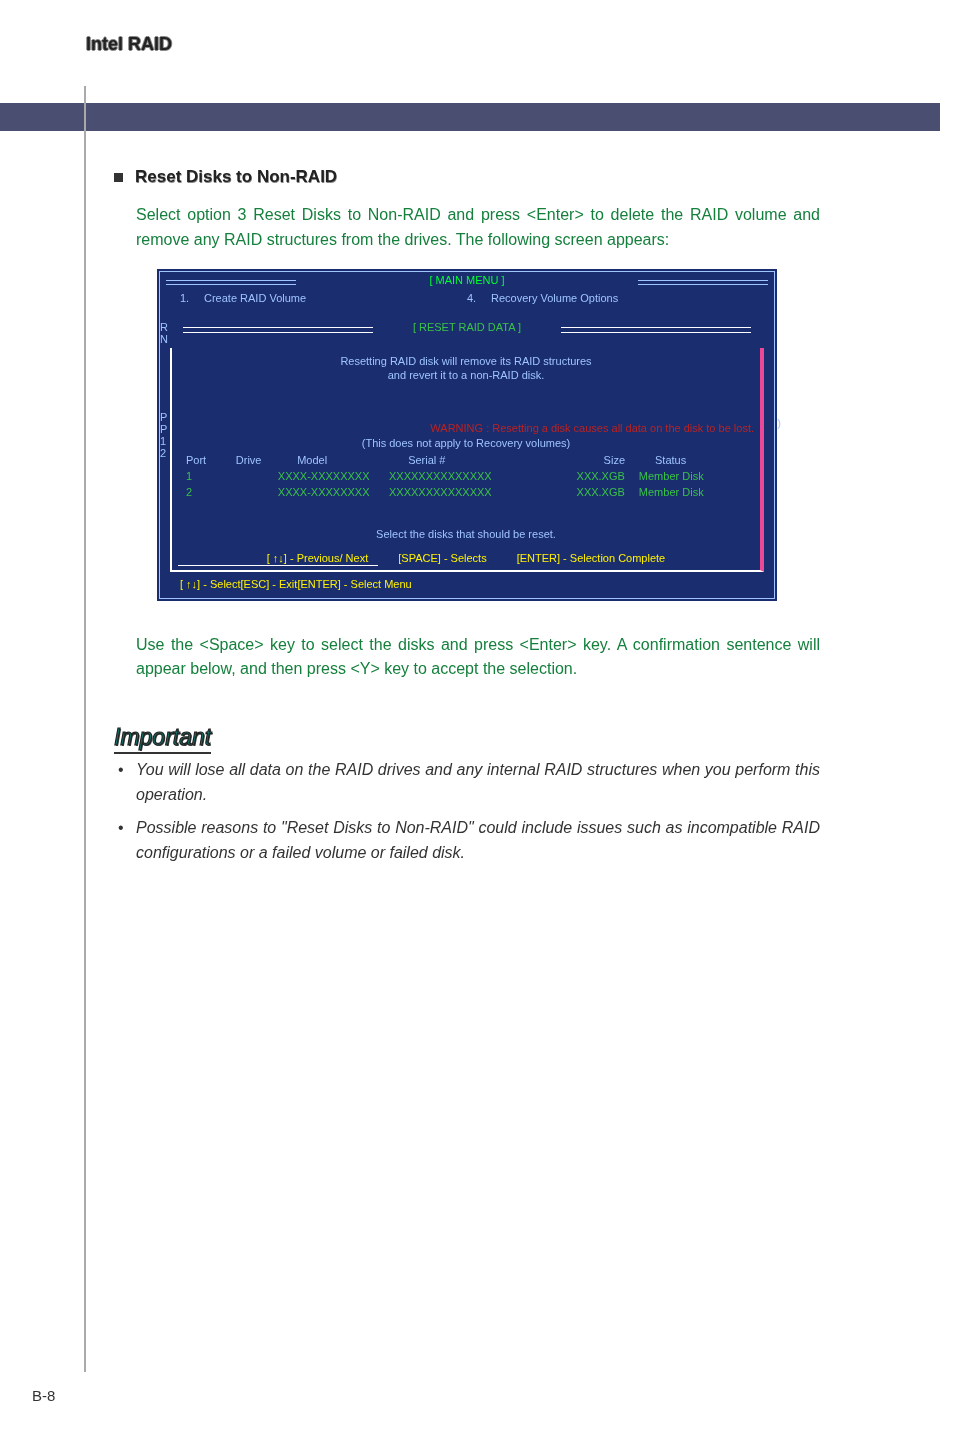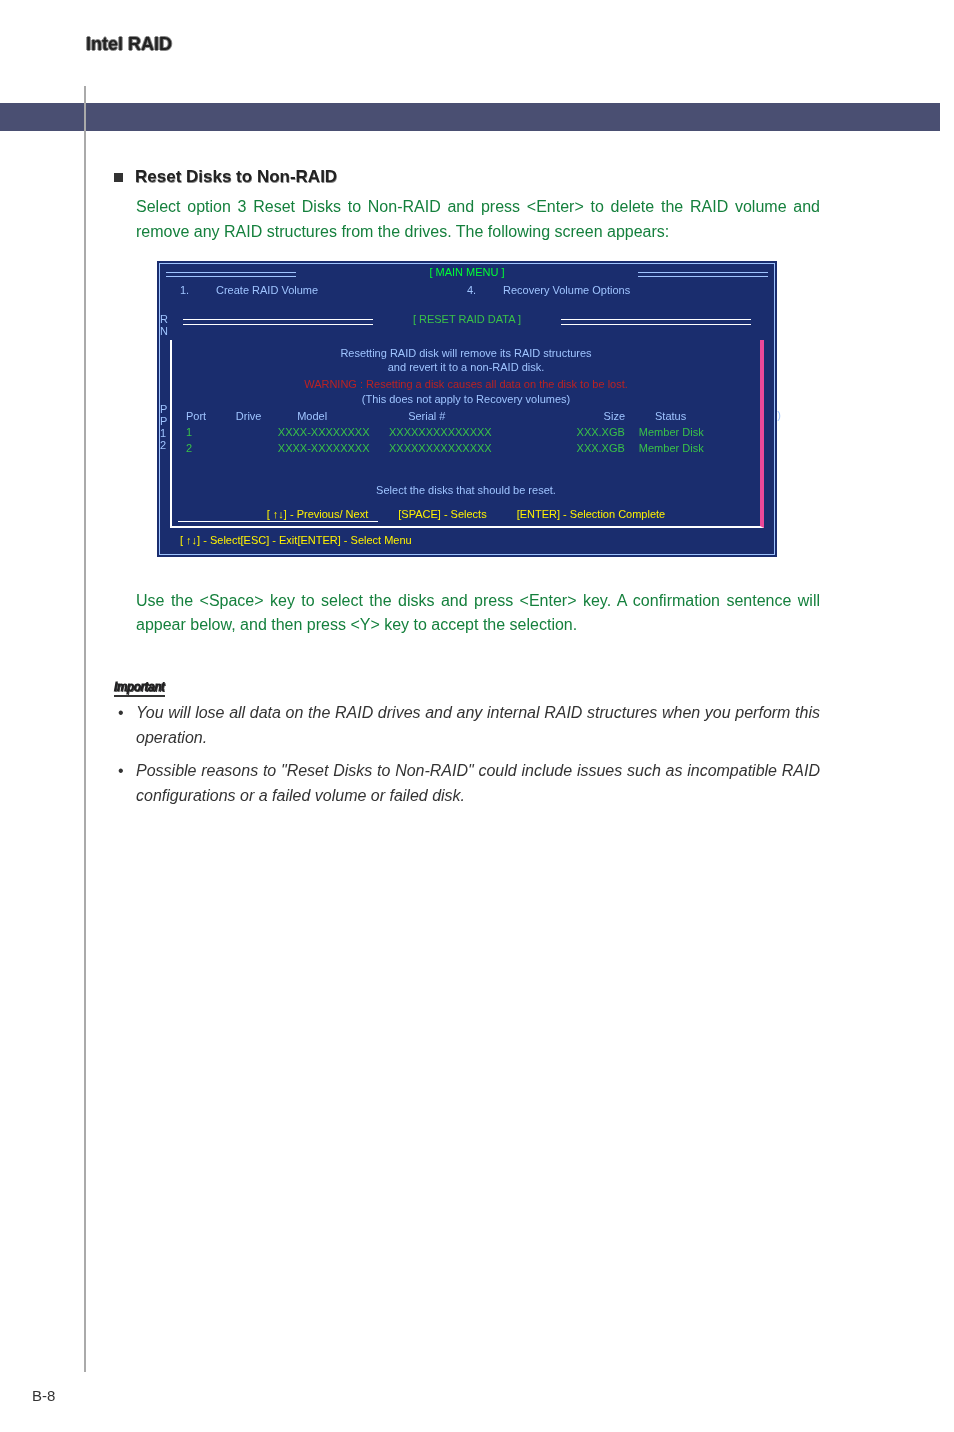--- a/index.html
+++ b/index.html
@@ -35,21 +35,21 @@
     background: #aaa;
   }
   .content {
     margin-left: 54px;
     position: relative;
   }
   .bullet-heading {
     display: flex;
     align-items: center;
     gap: 12px;
-    margin-bottom: 8px;
+    margin-bottom: 16px;
   }
   .bullet-square {
     width: 9px;
     height: 9px;
     background: #333;
   }
   .heading-text {
     font-size: 17px;
     font-weight: bold;
     color: #222;
@@ -95,21 +95,21 @@
     border-bottom: 1px solid #9fc4ff;
   }
   .main-menu-bar::before { left: 6px; }
   .main-menu-bar::after  { right: 6px; }
   .main-menu-row {
     display: flex;
     padding: 4px 20px;
     color: #9fc4ff;
   }
   .main-menu-row .idx { width: 24px; }
-  .main-menu-row .lbl { flex: 1; margin-left: 12px; }
+  .main-menu-row .lbl { flex: 1; }
   .reset-box {
     margin: 0 10px 0 10px;
     position: relative;
   }
   .reset-box .title-line {
     text-align: center;
     color: #39c248;
     position: relative;
     margin: 13px;
     padding: 0 0 2px 0;
@@ -134,21 +134,21 @@
     position: relative;
   }
   .reset-inner::after,
   .reset-inner::before {
     content:"";
     position:absolute;
     bottom:0; height:4px; width:200px;
     border-top:1px solid #fff;
   }
   .r-text { text-align: center; color: #9fc4ff; padding: 1px 0; }
-  .warning { text-align:center; color:#b22; padding:4px 0 2px; }
+  .warning { text-align:right; color:#b22; padding:4px 0 2px;margin-top:36px; }
   .table-head {
     display:flex; padding:4px 8px 2px; color:#9fc4ff; gap:20px;
   }
   .table-row {
     display:flex; padding:2px 8px; color:#39c248; gap:4px;
   }
   .c-port{width:36px;} .c-drive{width:50px;} .c-model{width:110px;}
   .c-serial{width:160px;} .c-size{width:78px; text-align:right; padding-right:10px;}
   .c-status{width:110px;}
   .select-line{ text-align:center; color:#9fc4ff; padding:28px 0 8px; }
@@ -156,22 +156,22 @@
   .bottom-bar { display:flex; padding:6px 20px 8px; color:#fff200; justify-content:flex-start; }
   .left-letters {
     position:absolute; left:3px; top:52px; font-size:11px; color:#9fc4ff;
     display:flex; flex-direction:column; gap:66px;
   }
   .left-letters span{display:block; line-height:12px;}
 
   .important-heading {
     font-family: Arial Black, Arial, sans-serif;
     font-style: italic;
-    font-size: 12px;
-    color: #4c1d95;
+    font-size: 23px;
+    color: #0f766e;
     -webkit-text-stroke: 1.2px #222;
     text-shadow: 1px 1px 0 #444;
     border-bottom: 2px solid #333;
     display: inline-block;
     margin-top: 28px;
     margin-bottom: 4px;
     padding-bottom: 1px;
     text-align: right;
   }
   .imp-item {

